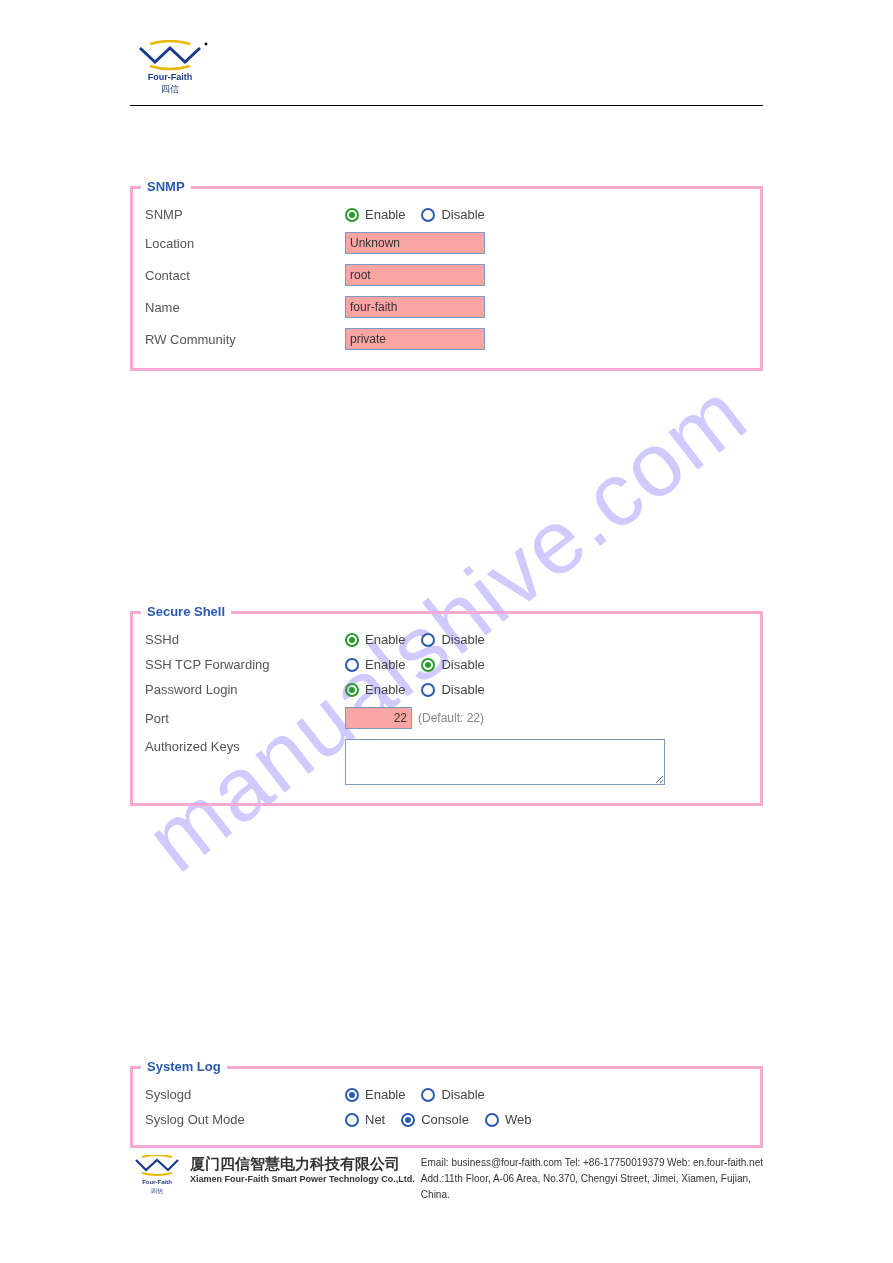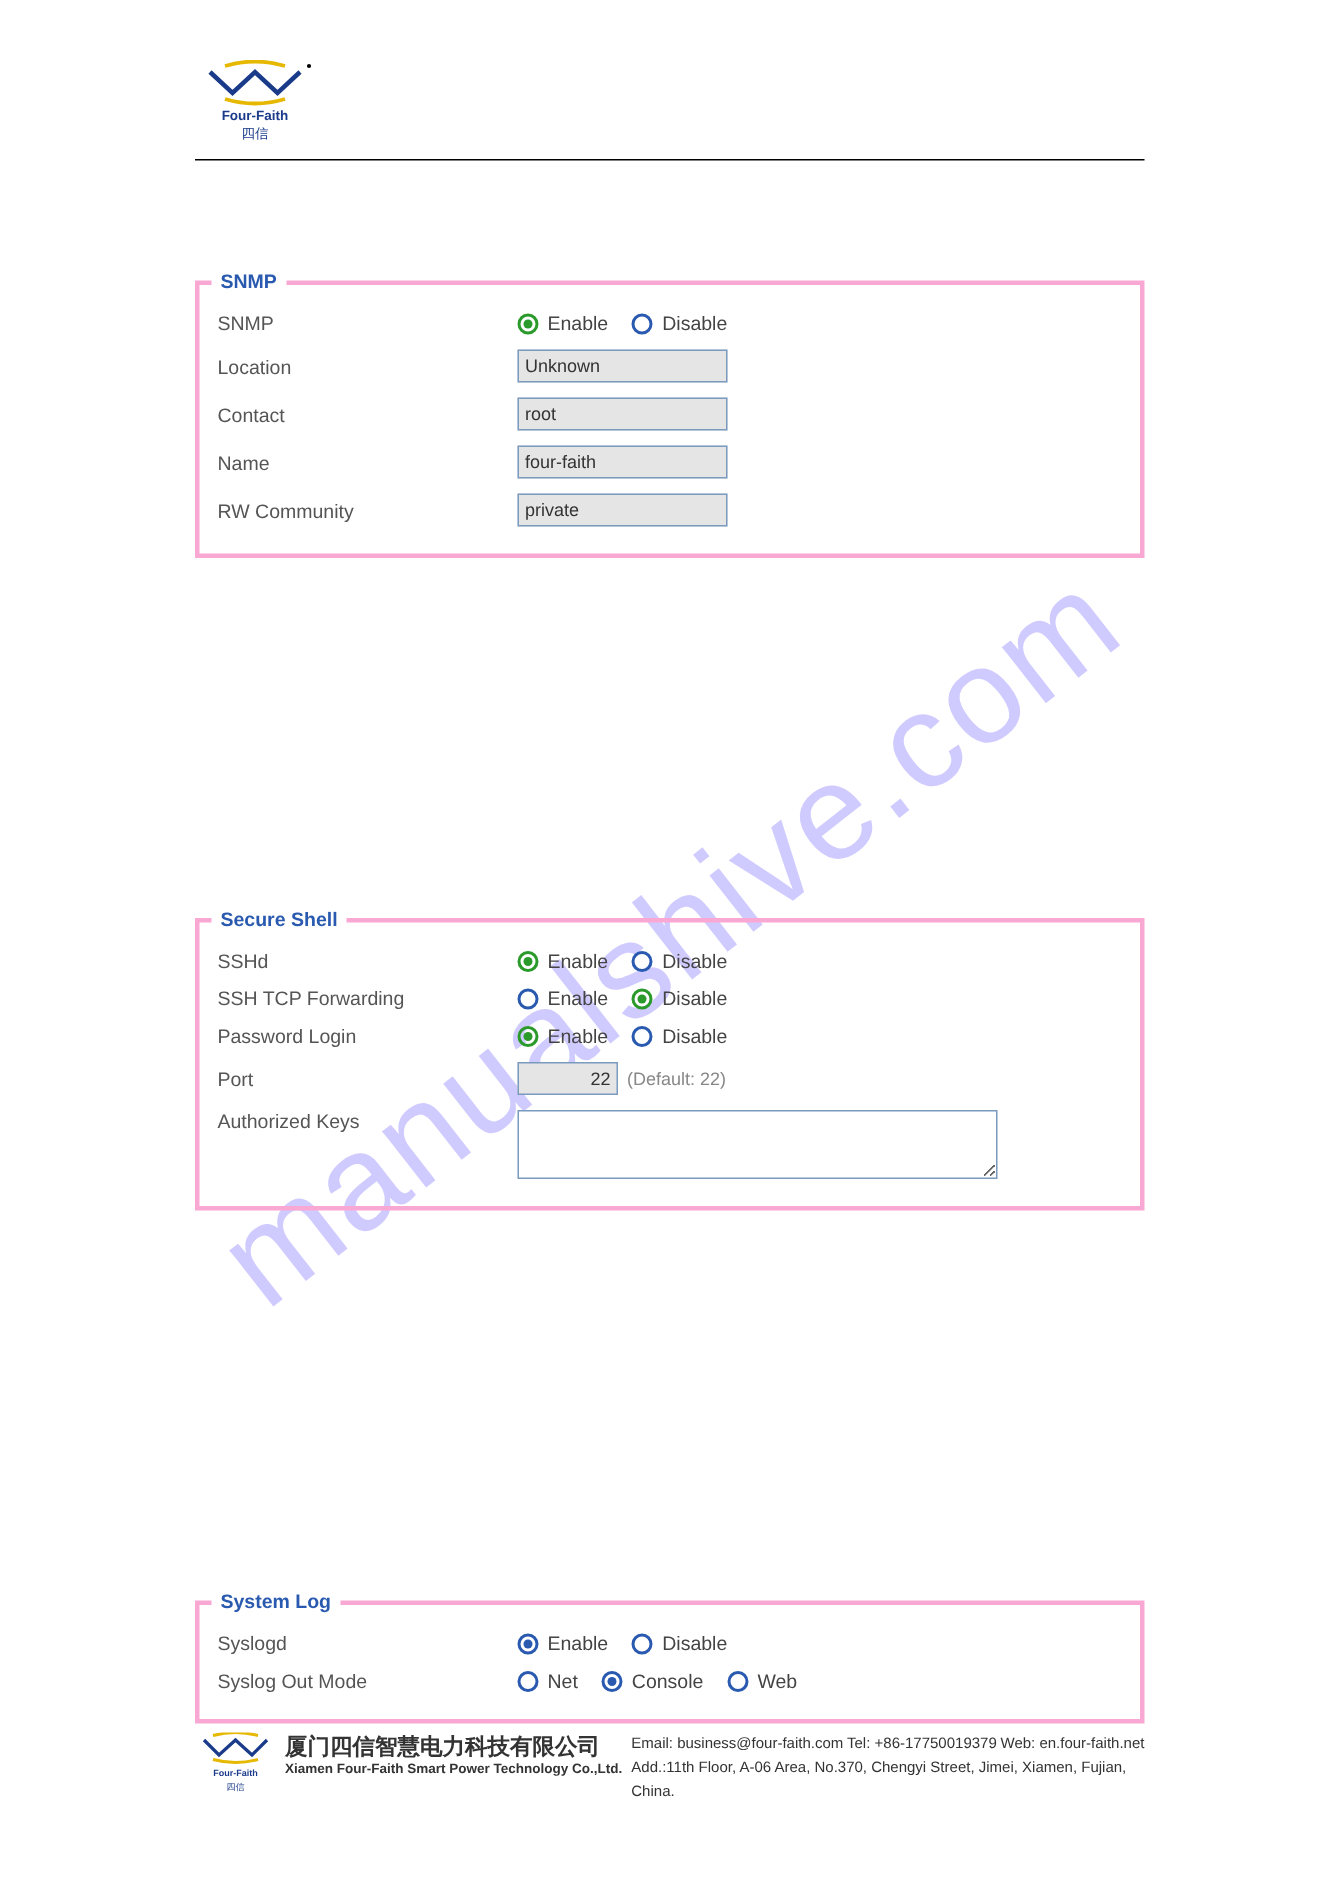--- a/index.html
+++ b/index.html
@@ -45,21 +45,21 @@
   .row:last-child { margin-bottom: 0; }
   .lbl { width: 200px; flex-shrink: 0; }
   .val { flex: 1; display: flex; align-items: center; gap: 6px; flex-wrap: wrap; }
   .txt {
     width: 140px;
     height: 22px;
     border: 1px solid #7a9ac0;
     font-size: 12px;
     padding: 2px 4px;
     color: #333;
-    background: #e5e5e5;
+    background: #fca5a5;
   }
   .txt-sm { width: 67px; text-align: right; }
   .txt-area {
     width: 320px;
     height: 46px;
     border: 1px solid #7a9ac0;
     background: #fff;
     resize: both;
   }
   .radio {

